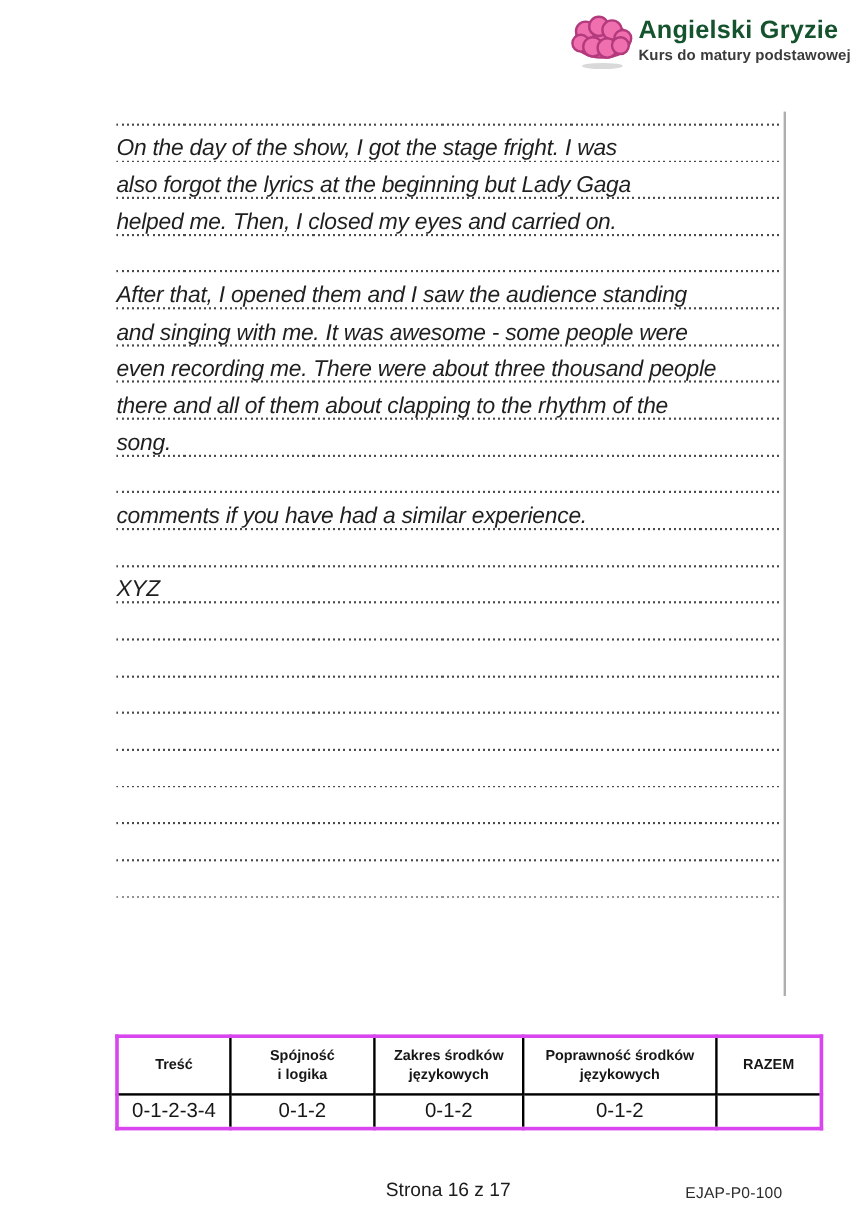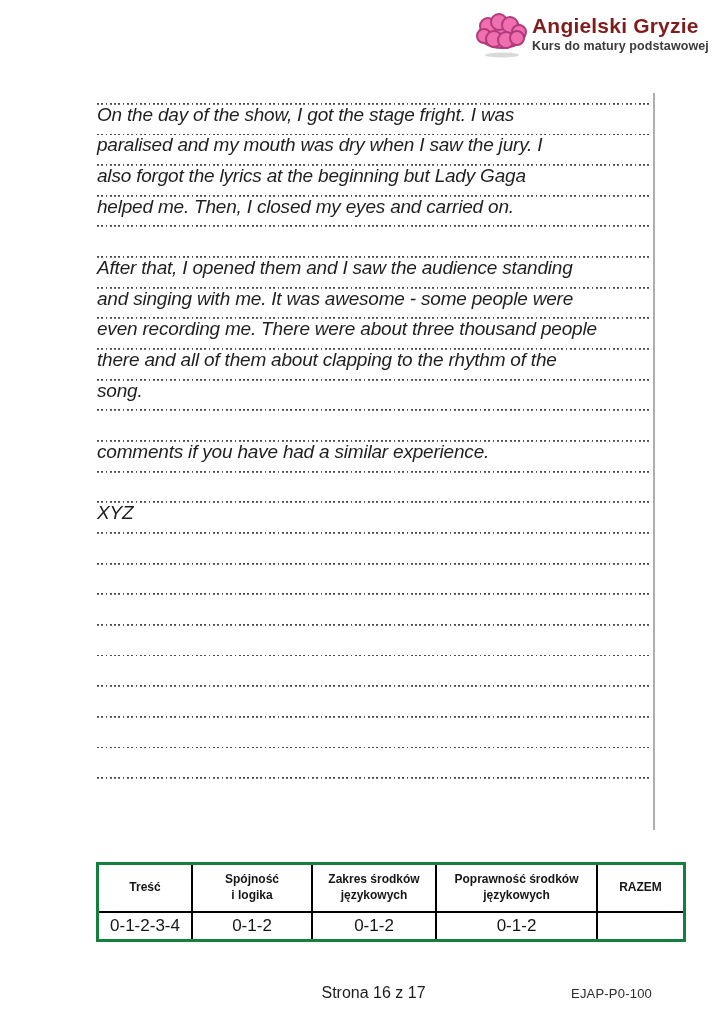--- a/index.html
+++ b/index.html
@@ -7,48 +7,48 @@
     width:720px;height:1021px;background:#ffffff;position:relative;
     font-family:"Liberation Sans", sans-serif;overflow:hidden;
   }
   .page{position:absolute;inset:0;}
 
   
   .logo{position:absolute;top:9px;left:475px;width:230px;height:52px;}
   .logo svg{position:absolute;left:0;top:2px;}
   .logo-text{position:absolute;left:57px;top:6px;width:170px;}
   .brand-name{
-    font-size:21px;font-weight:bold;color:#7f1d1d;letter-spacing:.2px;
+    font-size:21px;font-weight:bold;color:#14532d;letter-spacing:.2px;
     line-height:1.0;white-space:nowrap;
   }
   .brand-tagline{
     font-size:12.5px;font-weight:bold;color:#3b3b3b;margin-top:3px;
     letter-spacing:.1px;white-space:nowrap;
   }
 
   
   .writing{position:absolute;left:97px;top:74px;width:553px;}
   .wline{
-    height:30.66px;display:flex;align-items:flex-start;
+    height:30.66px;display:flex;align-items:flex-end;
     background-image:repeating-linear-gradient(90deg,#4a4a4a 0 1.7px,transparent 1.7px 4.3px);
     background-size:100% 1.8px;background-repeat:no-repeat;background-position:left bottom;
   }
   .hw{
     font-family:cursive, sans-serif;font-style:italic;
     font-size:19px;line-height:1;color:#1f1f1f;letter-spacing:-0.2px;
     white-space:nowrap;padding-bottom:2px;
   }
 
   
   .scan-line{position:absolute;left:653px;top:93px;width:2px;height:737px;background:#aeaeae;}
 
   
   table.score{
     position:absolute;left:96px;top:862px;width:556px;
-    border-collapse:collapse;table-layout:fixed;border:3px solid #15803d;
+    border-collapse:collapse;table-layout:fixed;border:3px solid #d946ef;
   }
   table.score th,table.score td{
     border:2px solid #000;text-align:center;vertical-align:middle;
     color:#161616;padding:0 2px;
   }
   table.score th{font-size:12px;font-weight:bold;height:46px;line-height:1.3;white-space:pre-line;}
   table.score td{font-size:17px;height:26px;}
   .c1{width:88px;} .c2{width:114px;} .c3{width:118px;margin-left:14px;} .c4{width:155px;} .c5{width:81px;}
 
   
@@ -88,23 +88,20 @@
   </div>
 
   <div class="scan-line"></div>
 
   <div class="writing">
     <div class="wline">
         <span class="hw"></span>
       </div>
     <div class="wline">
         <span class="hw">On the day of the show, I got the stage fright. I was</span>
-      </div>
-    <div class="wline">
-        <span class="hw">paralised  and my mouth was dry when I saw the jury. I</span>
       </div>
     <div class="wline">
         <span class="hw">also forgot the lyrics at the beginning but Lady Gaga</span>
       </div>
     <div class="wline">
         <span class="hw">helped me. Then, I closed my eyes and carried on.</span>
       </div>
     <div class="wline">
         <span class="hw"></span>
       </div>

